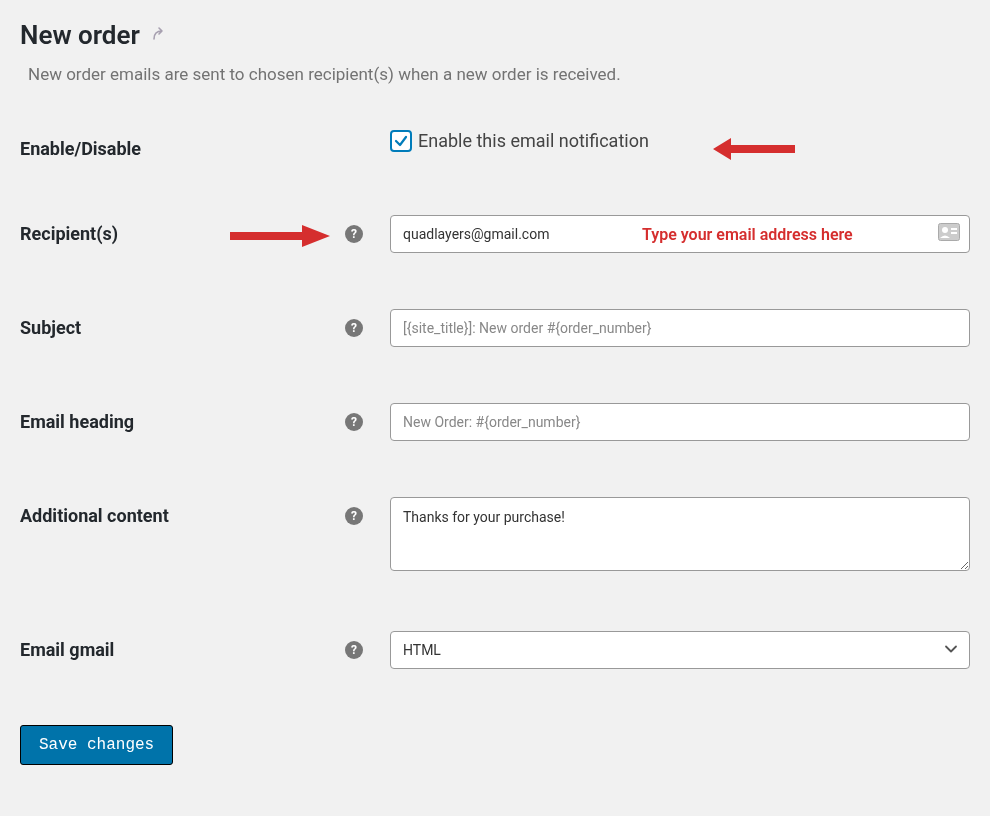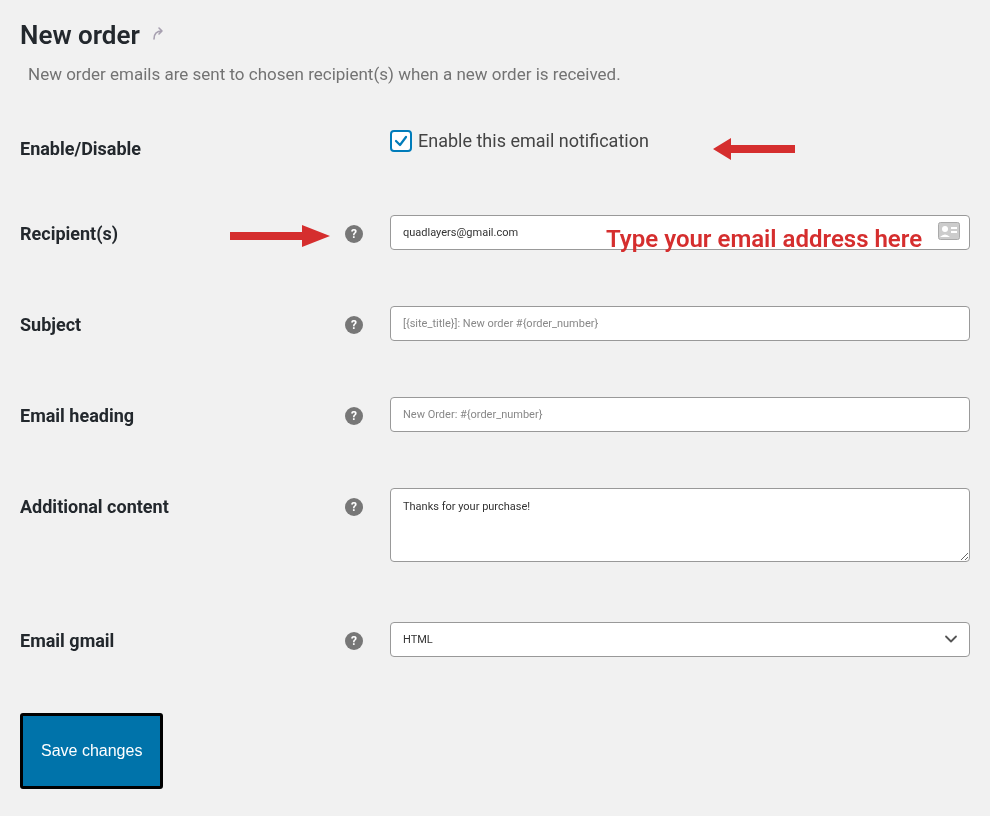--- a/index.html
+++ b/index.html
@@ -81,21 +81,21 @@
       justify-content: center;
       background: #fff;
     }
     .checkbox-label {
       font-size: 18px;
       color: #444;
     }
     .text-input, .textarea-input, .select-input {
       width: 100%;
       padding: 10px 12px;
-      font-size: 11px;
+      font-size: 14px;
       border: 1px solid #999;
       border-radius: 4px;
       background: #fff;
       color: #333;
       font-family: inherit;
     }
     .text-input::placeholder, .textarea-input::placeholder {
       color: #888;
     }
     .recipients-input {
@@ -126,35 +126,37 @@
     .chevron-down {
       position: absolute;
       right: 12px;
       top: 50%;
       transform: translateY(-50%);
       pointer-events: none;
     }
     .save-btn {
       background: #0073aa;
       color: #fff;
-      border: 3px solid #000000;
+      border: 1px solid #000000;
       font-size: 16px;
-      padding: 26px 18px;
+      padding: 10px 18px;
       border-radius: 3px;
       cursor: pointer;
+      font-family: Liberation Mono, monospace;
     }
     .annotation-arrow {
       position: absolute;
       fill: #d52e2e;
     }
     .annotation-text {
       position: absolute;
       color: #d52e2e;
-      font-size: 24px;
+      font-size: 16px;
       font-weight: 600;
+      margin-left: 36px;
     }
   </style>
 </head>
 <body>
 
 
 
 <div class="page-title">
   <span>New order</span>
   <span class="back-icon">

